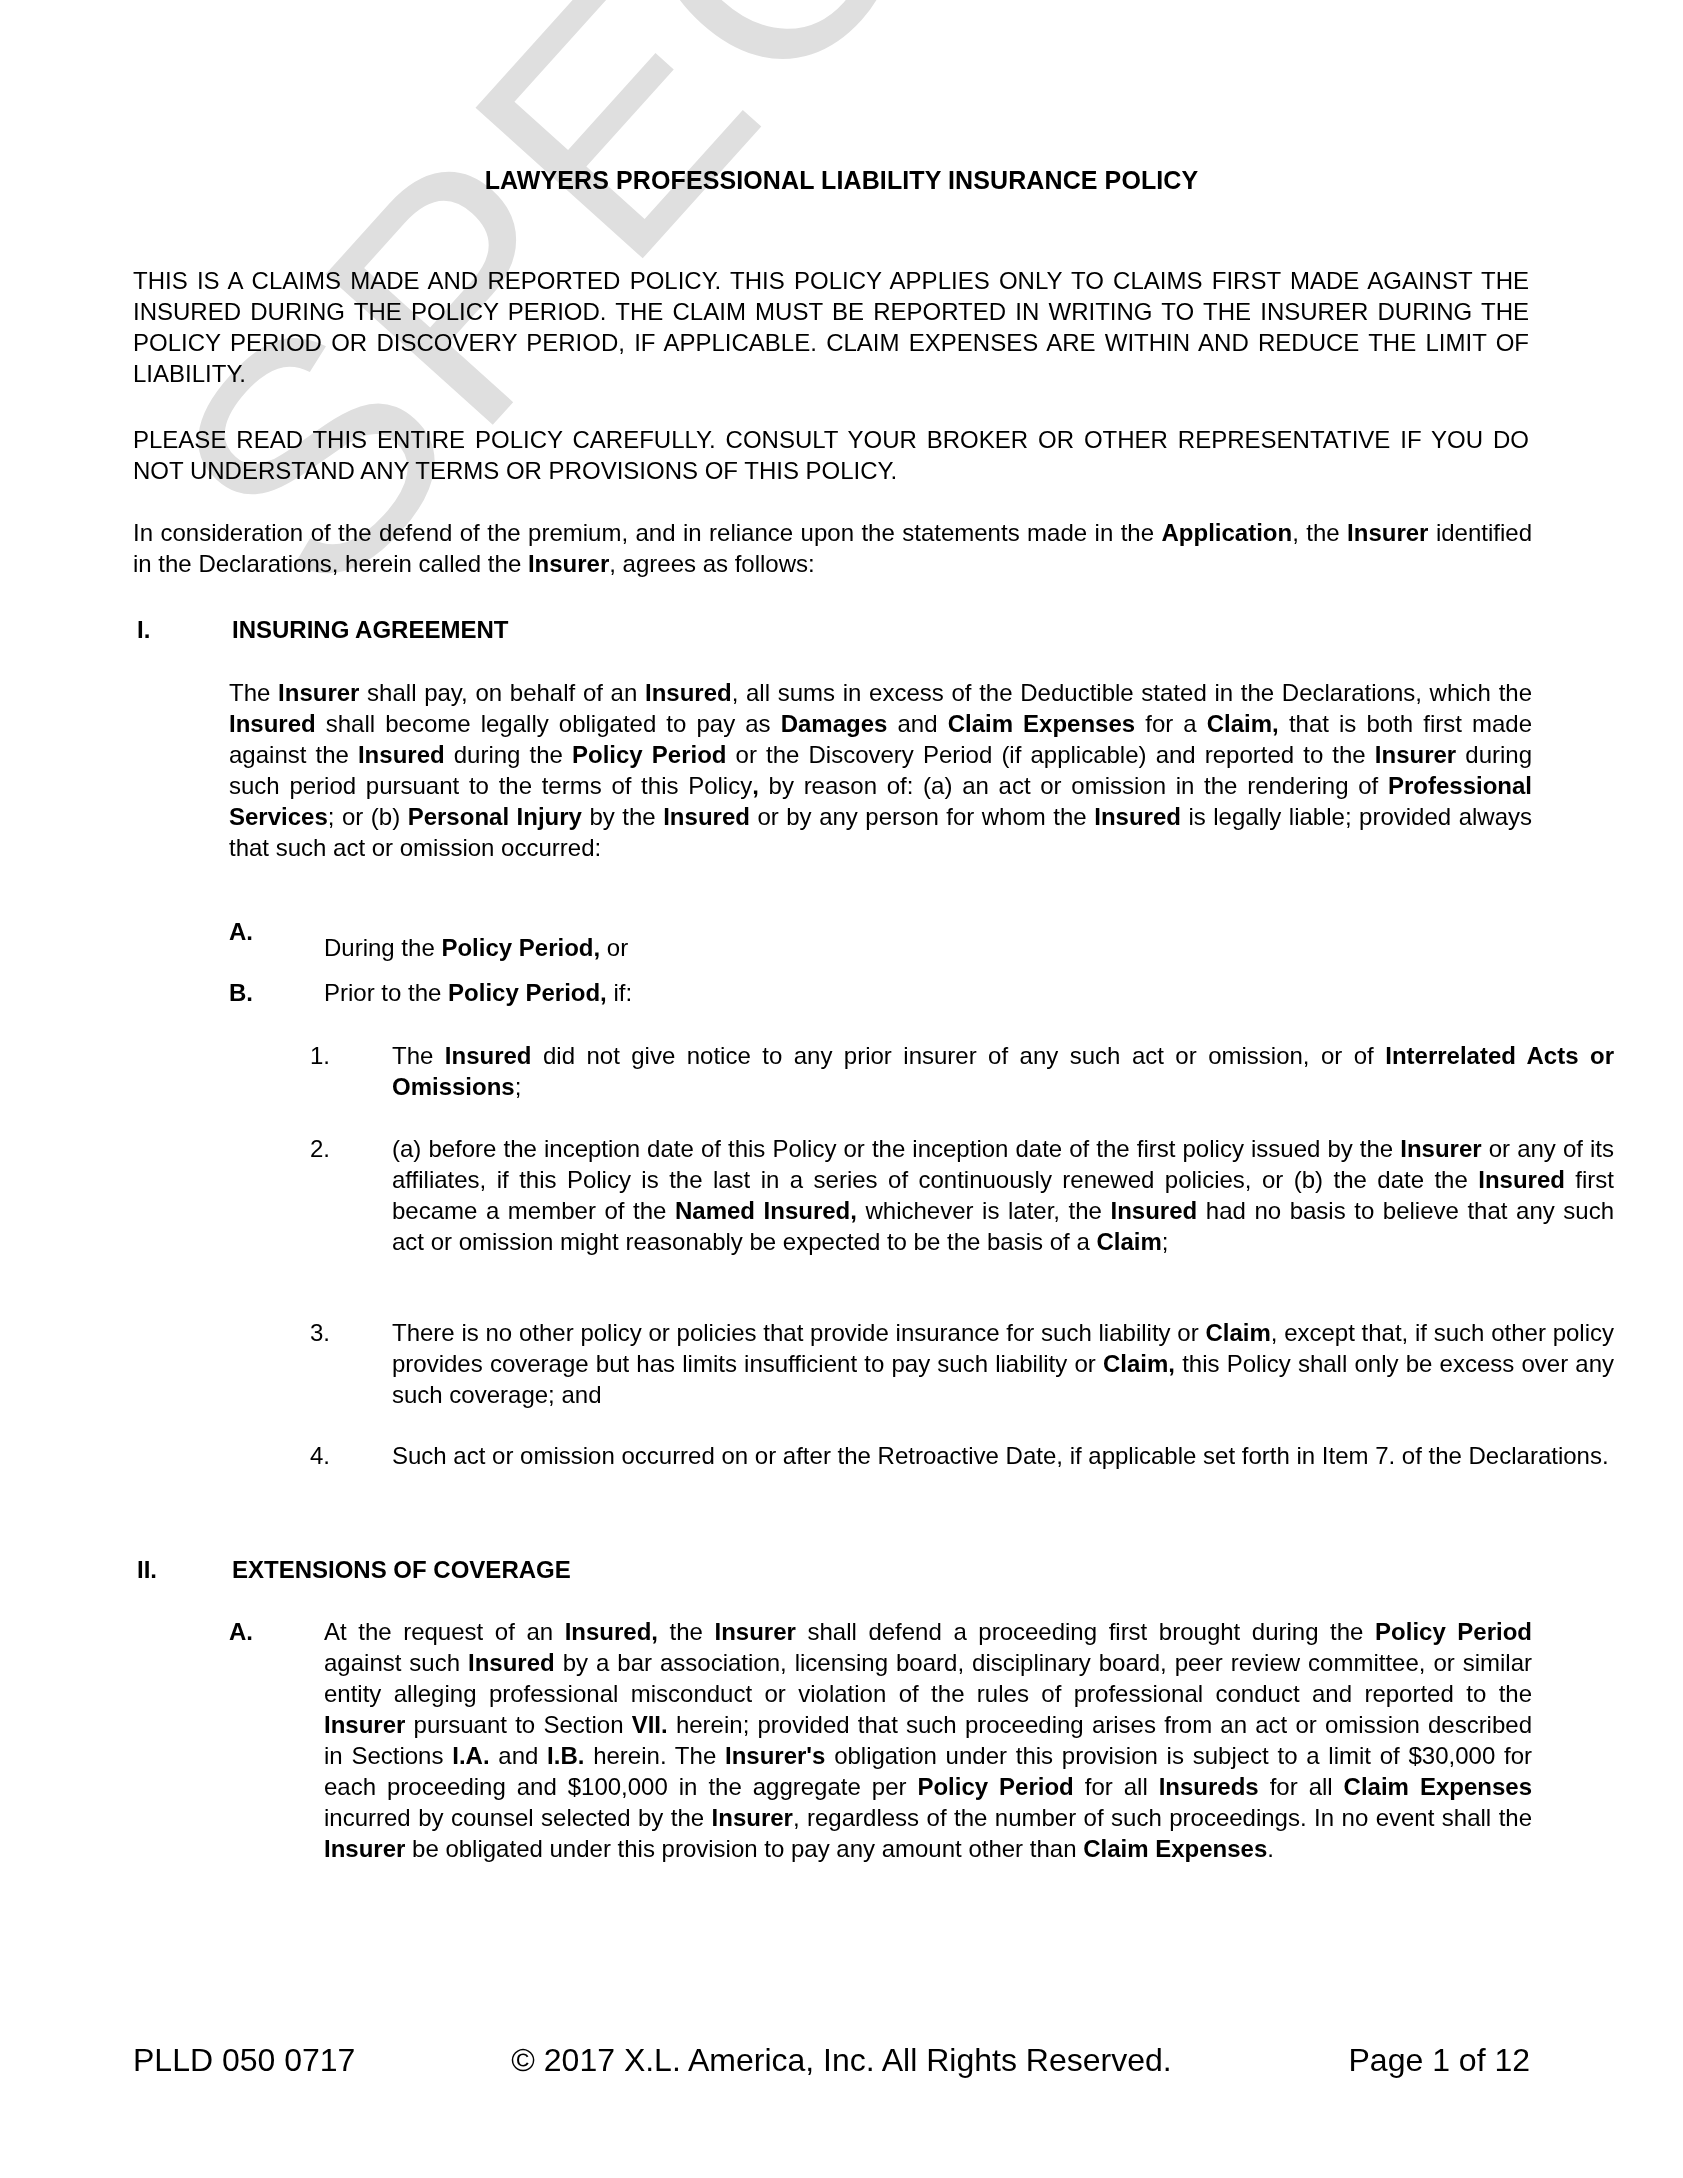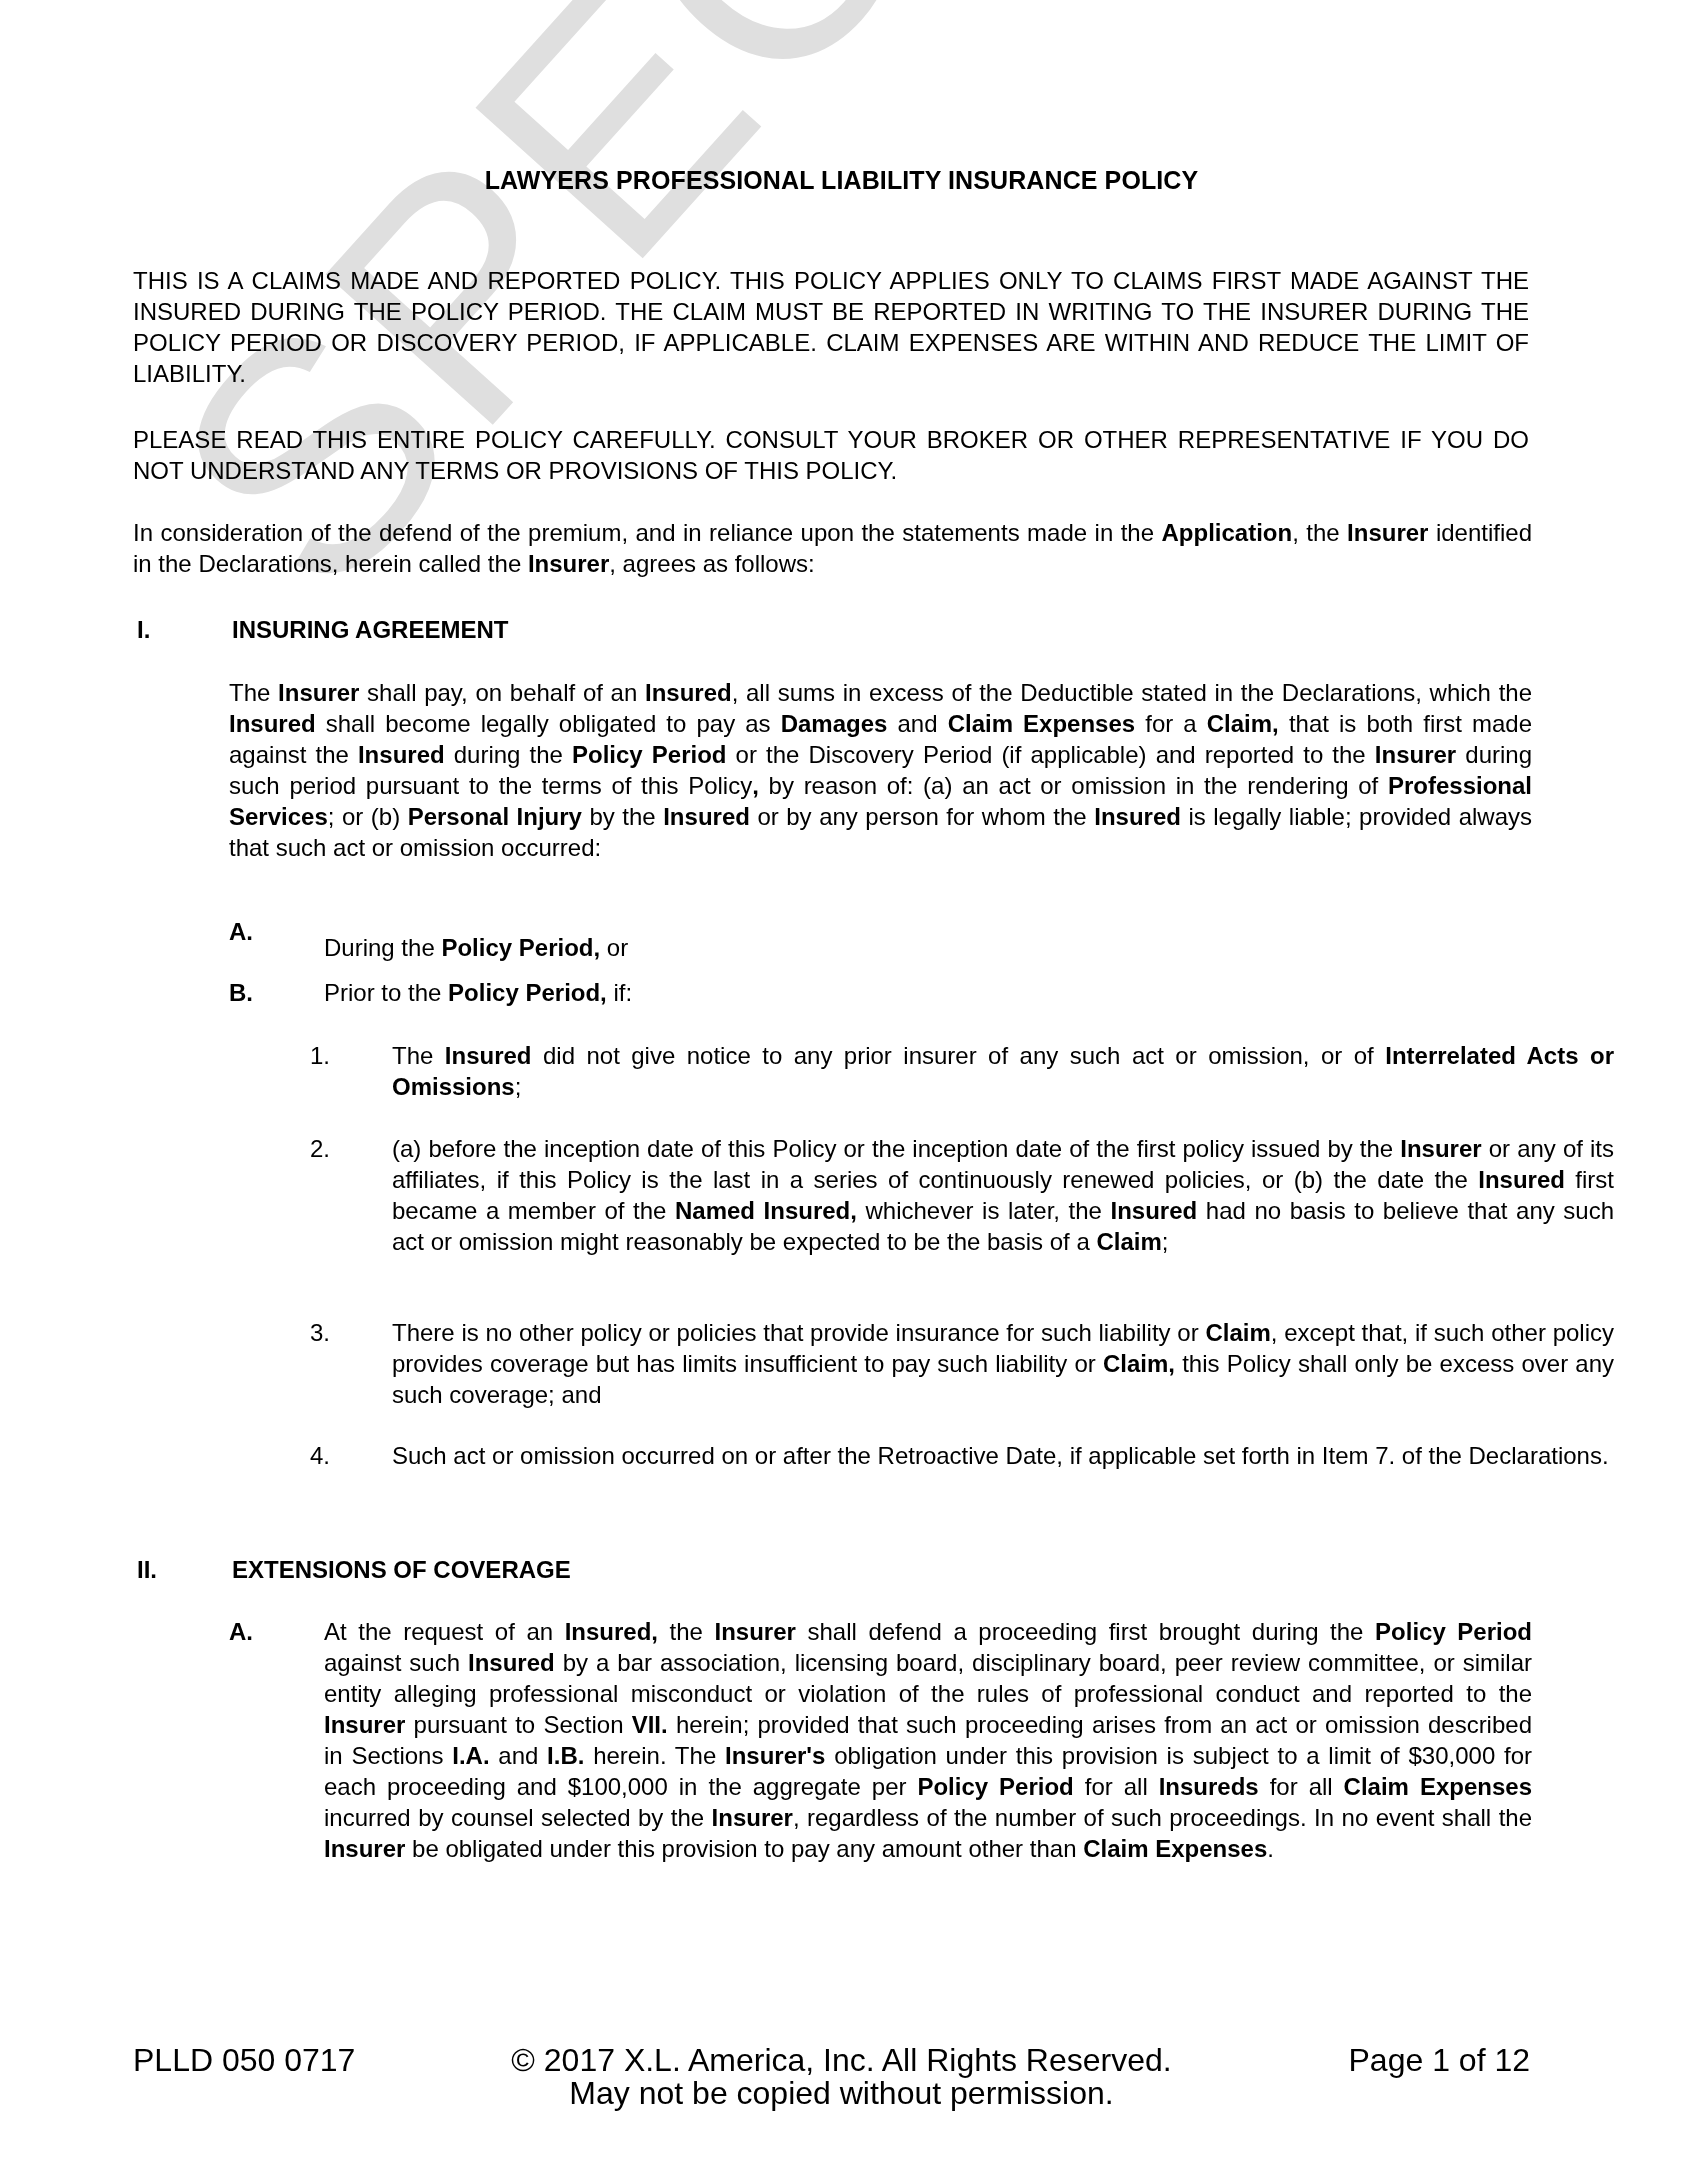--- a/index.html
+++ b/index.html
@@ -271,20 +271,19 @@
 
     <div class="item-letter let-A2">
       <span class="marker">A.</span>
       <span class="body"><span>At the request of an </span><b>Insured,</b><span> the </span><b>Insurer</b><span> shall defend a proceeding first brought during the </span><b>Policy Period</b><span> against such </span><b>Insured</b><span> by a bar association, licensing board, disciplinary board, peer review committee, or similar entity alleging professional misconduct or violation of the rules of professional conduct and reported to the </span><b>Insurer</b><span> pursuant to Section </span><b>VII.</b><span> herein; provided that such proceeding arises from an act or omission described in Sections </span><b>I.A.</b><span> and </span><b>I.B.</b><span> herein.  The </span><b>Insurer's</b><span> obligation under this provision is subject to a limit of $30,000 for each proceeding and $100,000 in the aggregate per </span><b>Policy Period</b><span> for all </span><b>Insureds</b><span> for all </span><b>Claim Expenses</b><span> incurred by counsel selected by the </span><b>Insurer</b><span>, regardless of the number of such proceedings.  In no event shall the </span><b>Insurer</b><span> be obligated under this provision to pay any amount other than </span><b>Claim Expenses</b><span>.</span></span>
     </div>
 
     <div class="footer">
       <div class="footer-left">PLLD 050 0717</div>
       <div class="footer-center">
         <span>© 2017 X.L. America, Inc.  All Rights Reserved.</span>
-        <span class="line2">May not be copied without permission.</span>
       </div>
       <div class="footer-right">Page 1 of 12</div>
     </div>
 
   </div>
 </div>
 
 
 </body></html>

